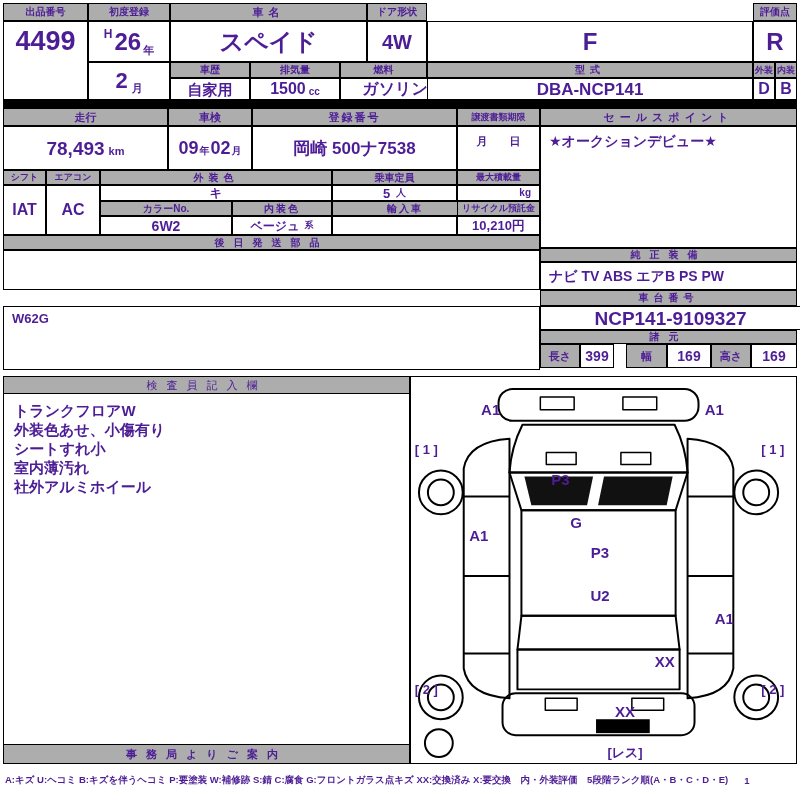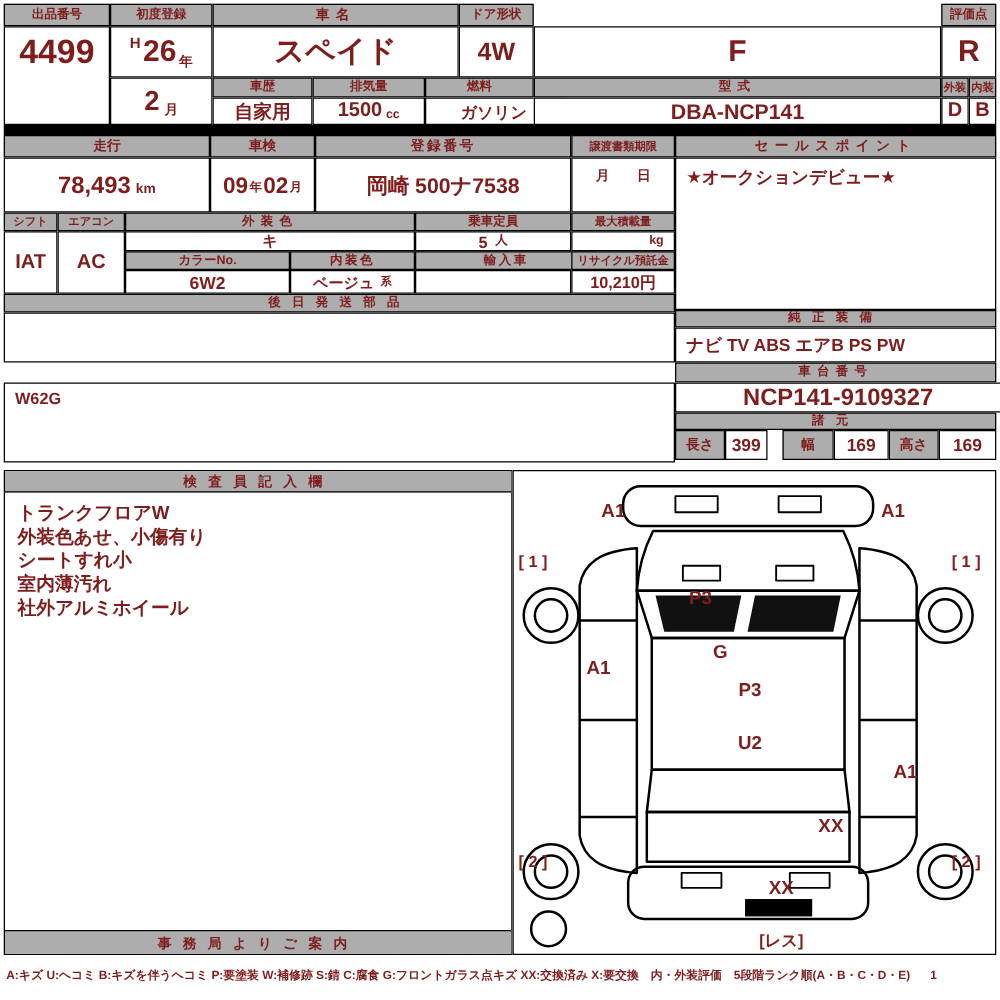--- a/index.html
+++ b/index.html
@@ -1,25 +1,25 @@
 <!DOCTYPE html>
 <html><head>
 <meta charset="utf-8">
 <style>
   *{margin:0;padding:0;box-sizing:border-box}
   body{background:#ddd;font-family:"Liberation Sans","DejaVu Sans",sans-serif}
-  .sheet{position:relative;width:800px;height:800px;background:#fff;overflow:hidden;color:#7f1d1d}
+  .sheet{position:relative;width:800px;height:800px;background:#fff;overflow:hidden;color:#4c1d95}
   .c{position:absolute;border:1px solid #000;background:#fff;display:flex;align-items:center;justify-content:center;font-weight:bold;font-size:12px;white-space:nowrap;line-height:1}
   .h{background:#adadad}
   .band{position:absolute;background:#000}
   .ls1{letter-spacing:2px}
   .ls2{letter-spacing:5px}
   .ls3{letter-spacing:9px}
   .box{position:absolute;border:1px solid #000;background:#fff}
-  .ihdr{height:17px;background:#adadad;border-bottom:1px solid #000;display:flex;align-items:center;justify-content:center;font-size:11px;font-weight:bold}
+  .ihdr{height:17px;background:#adadad;border-bottom:1px solid #000;display:flex;align-items:center;justify-content:center;font-size:11px;font-weight:normal}
   .inotes{padding:7px 10px}
   .note{font-size:15px;font-weight:bold;line-height:19px}
   .office{position:absolute;left:0;right:0;bottom:0;height:19px;background:#adadad;border-top:1px solid #000;display:flex;align-items:center;justify-content:center;font-size:11px;font-weight:bold}
   .dsvg{position:absolute;left:0;top:0}
   .markers{position:absolute;left:0;top:0;right:0;bottom:0}
   .marker{position:absolute;transform:translate(-50%,-50%);font-weight:bold;white-space:nowrap}
   .legend{position:absolute;left:5px;top:774px;width:792px;display:flex;align-items:center;font-size:9.5px;font-weight:bold;white-space:nowrap}
 </style>
 </head>
 <body>
@@ -54,21 +54,21 @@
   <div class="c h" style="left:170px;top:62px;width:80px;height:16px;font-size:10px">車歴</div>
   <div class="c" style="left:170px;top:78px;width:80px;height:22px;font-size:15px">自家用</div>
 
   <div class="c h" style="left:250px;top:62px;width:90px;height:16px;font-size:10px">排気量</div>
   <div class="c" style="left:250px;top:78px;width:90px;height:22px">
     <span style="font-size:16px;margin-right:3px">1500</span>
     <span style="font-size:10px;align-self:flex-end;margin-bottom:2px">cc</span>
   </div>
 
   <div class="c h" style="left:340px;top:62px;width:87px;height:16px;font-size:10px">燃料</div>
-  <div class="c" style="left:340px;top:78px;width:110px;height:22px;font-size:13px">ガソリン</div>
+  <div class="c" style="left:340px;top:78px;width:110px;height:22px;font-size:16px">ガソリン</div>
 
   <div class="c h ls2" style="left:427px;top:62px;width:326px;height:16px;font-size:10px">型式</div>
   <div class="c" style="left:427px;top:78px;width:326px;height:22px;font-size:17px">DBA-NCP141</div>
 
   <div class="c h" style="left:753px;top:62px;width:22px;height:16px;font-size:9px">外装</div>
   <div class="c h" style="left:775px;top:62px;width:22px;height:16px;font-size:9px">内装</div>
   <div class="c" style="left:753px;top:78px;width:22px;height:22px;font-size:16px">D</div>
   <div class="c" style="left:775px;top:78px;width:22px;height:22px;font-size:16px">B</div>
 
   <div class="band" style="left:3px;top:100px;width:794px;height:8px"></div>

